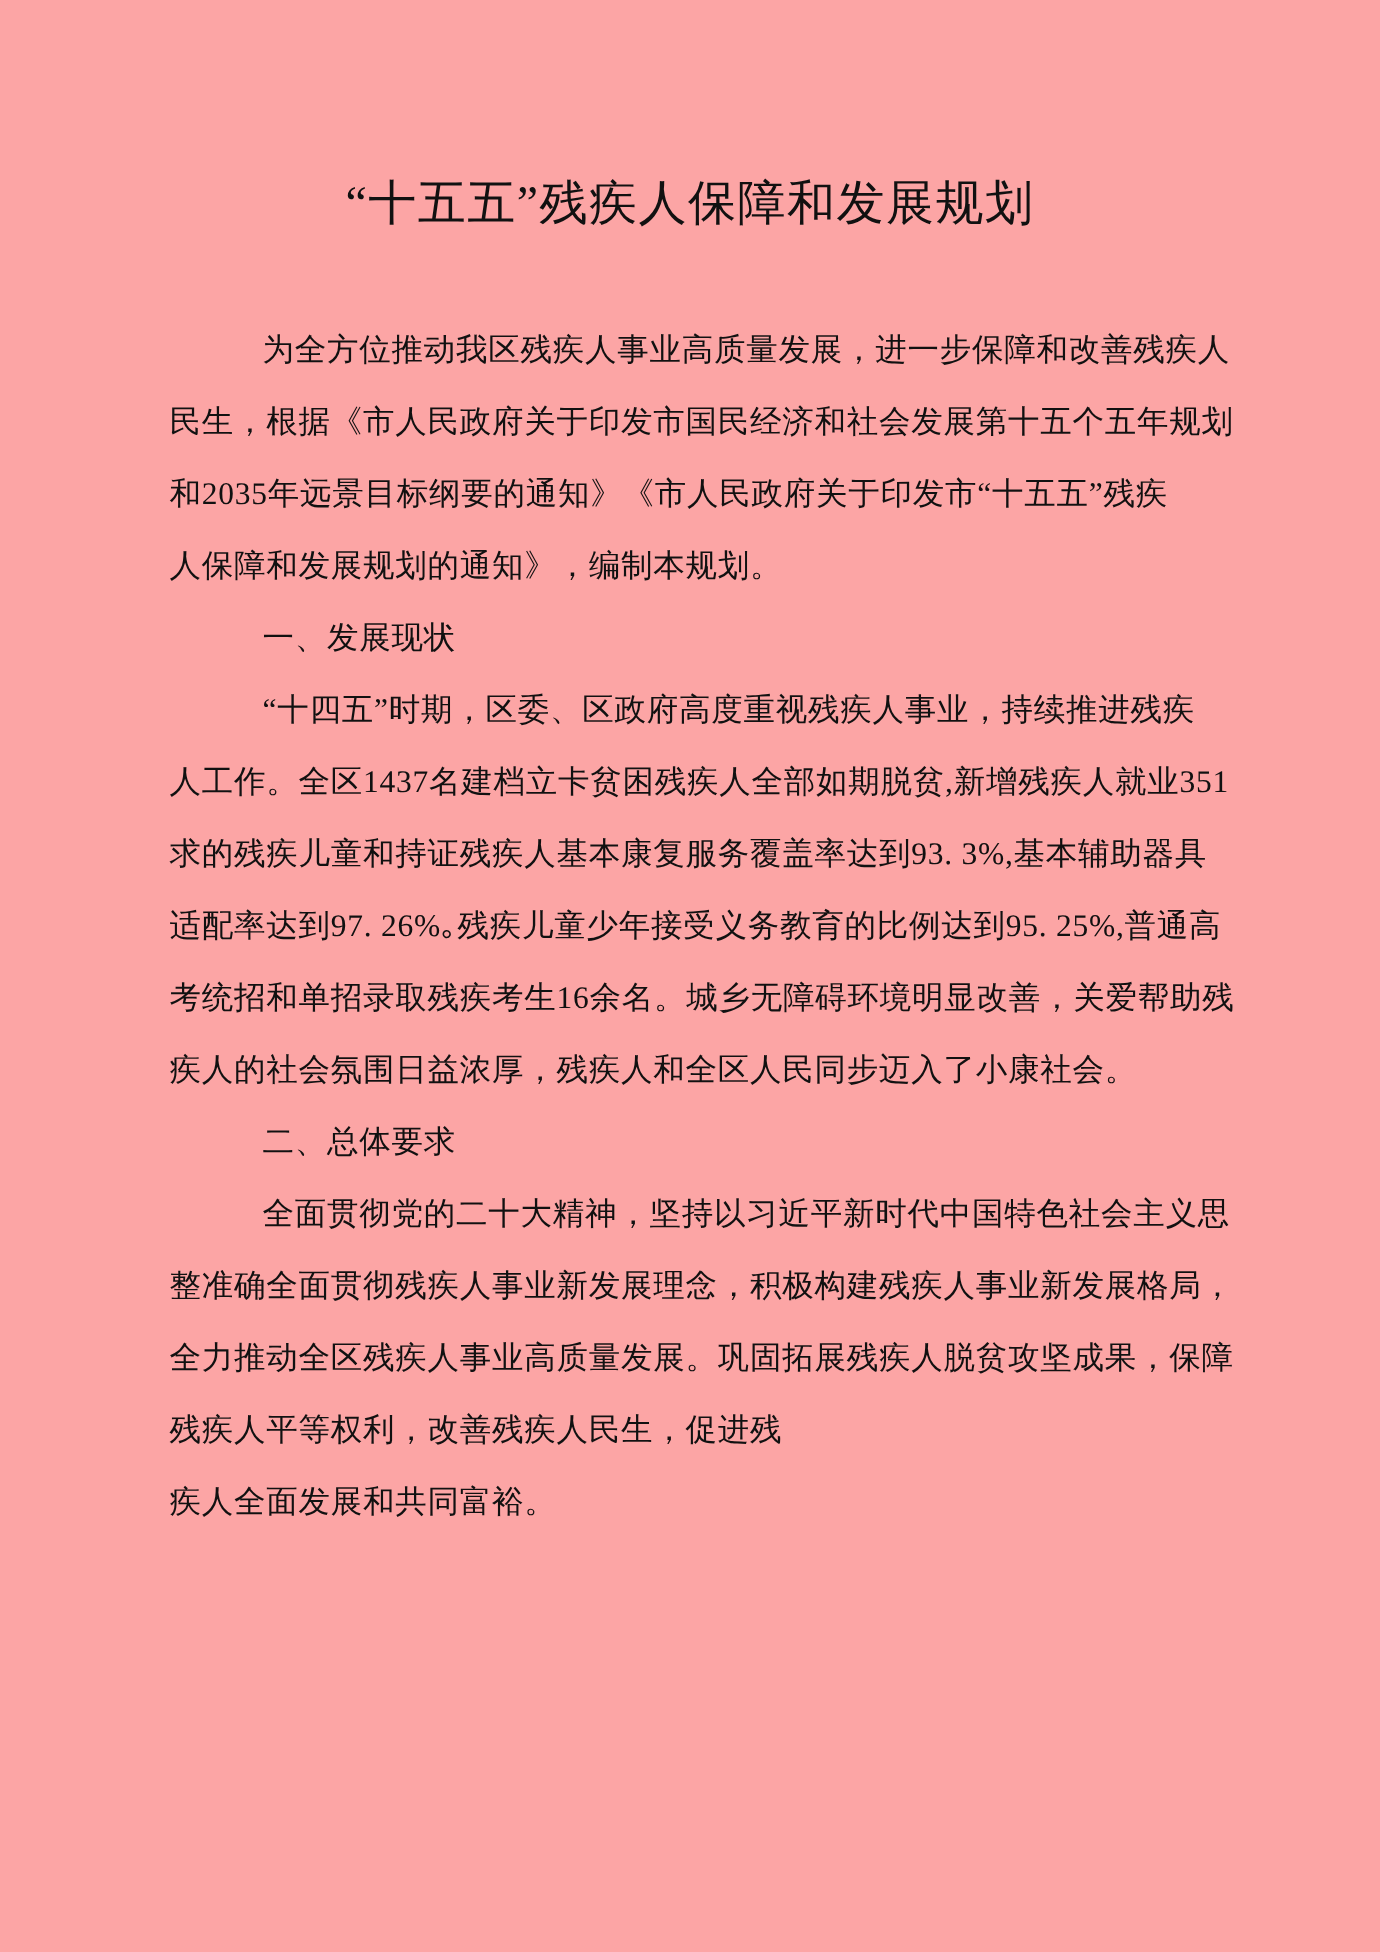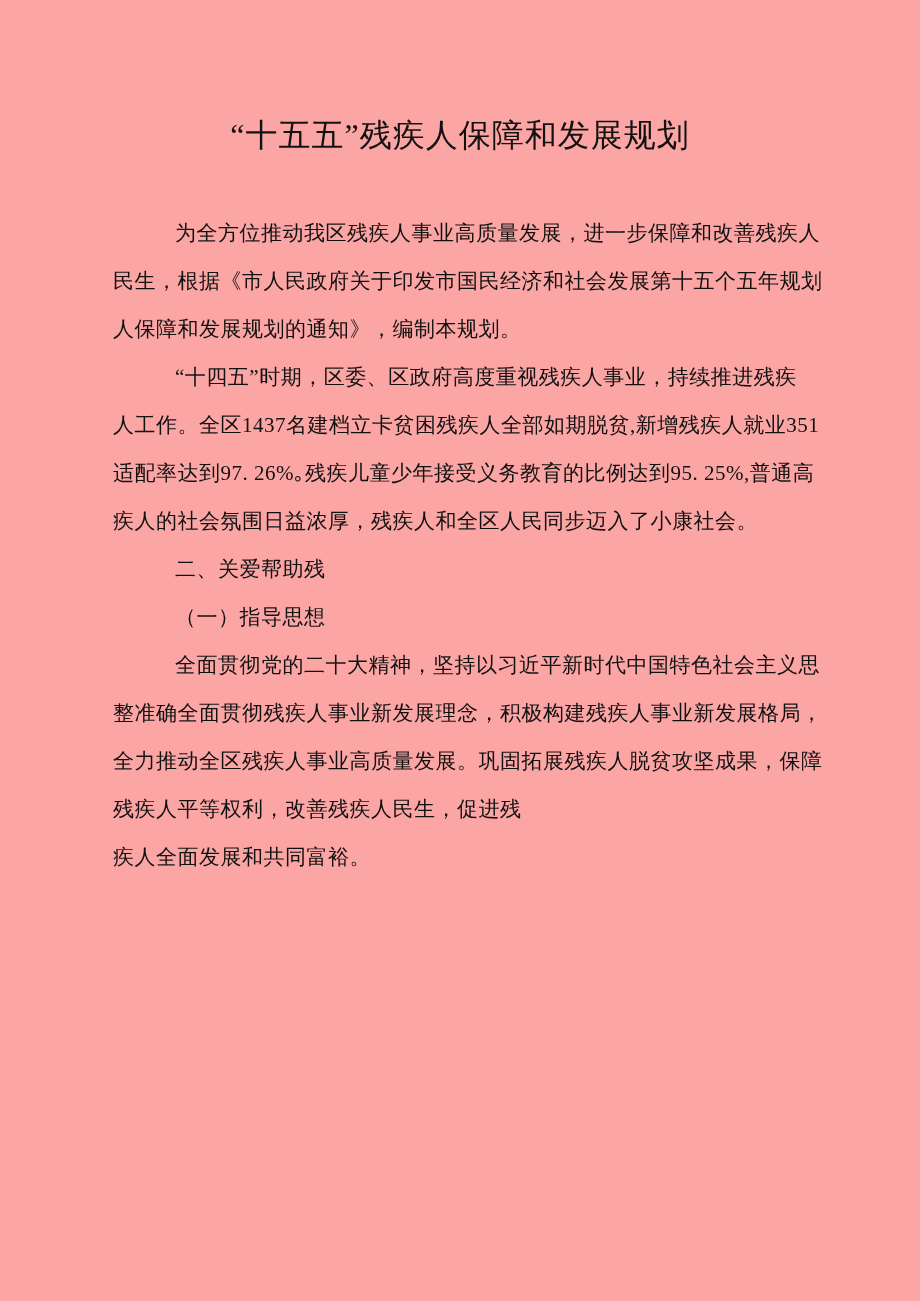--- a/index.html
+++ b/index.html
@@ -41,26 +41,29 @@
   }
 </style>
 </head>
 <body>
 
 <div class="page">
   <h1 class="title">“十五五”残疾人保障和发展规划</h1>
   <div class="content" id="content">
       <div class="line indent">为全方位推动我区残疾人事业高质量发展，进一步保障和改善残疾人</div>
       <div class="line">民生，根据《市人民政府关于印发市国民经济和社会发展第十五个五年规划</div>
+      <div class="line">和2035年远景目标纲要的通知》《市人民政府关于印发市“十五五”残疾</div>
       <div class="line">人保障和发展规划的通知》，编制本规划。</div>
+      <div class="line indent">一、发展现状</div>
       <div class="line indent">“十四五”时期，区委、区政府高度重视残疾人事业，持续推进残疾</div>
       <div class="line">人工作。全区1437名建档立卡贫困残疾人全部如期脱贫,新增残疾人就业351</div>
+      <div class="line">求的残疾儿童和持证残疾人基本康复服务覆盖率达到93. 3%,基本辅助器具</div>
       <div class="line">适配率达到97. 26%｡残疾儿童少年接受义务教育的比例达到95. 25%,普通高</div>
+      <div class="line">考统招和单招录取残疾考生16余名。城乡无障碍环境明显改善，关爱帮助残</div>
       <div class="line">疾人的社会氛围日益浓厚，残疾人和全区人民同步迈入了小康社会。</div>
-      <div class="line indent">二、关爱帮助残</div>
-      <div class="line indent">（一）指导思想</div>
+      <div class="line indent">二、总体要求</div>
       <div class="line indent">全面贯彻党的二十大精神，坚持以习近平新时代中国特色社会主义思</div>
       <div class="line">整准确全面贯彻残疾人事业新发展理念，积极构建残疾人事业新发展格局，</div>
       <div class="line">全力推动全区残疾人事业高质量发展。巩固拓展残疾人脱贫攻坚成果，保障</div>
       <div class="line">残疾人平等权利，改善残疾人民生，促进残</div>
       <div class="line">疾人全面发展和共同富裕。</div>
     </div>
 </div>
 
 </body></html>

